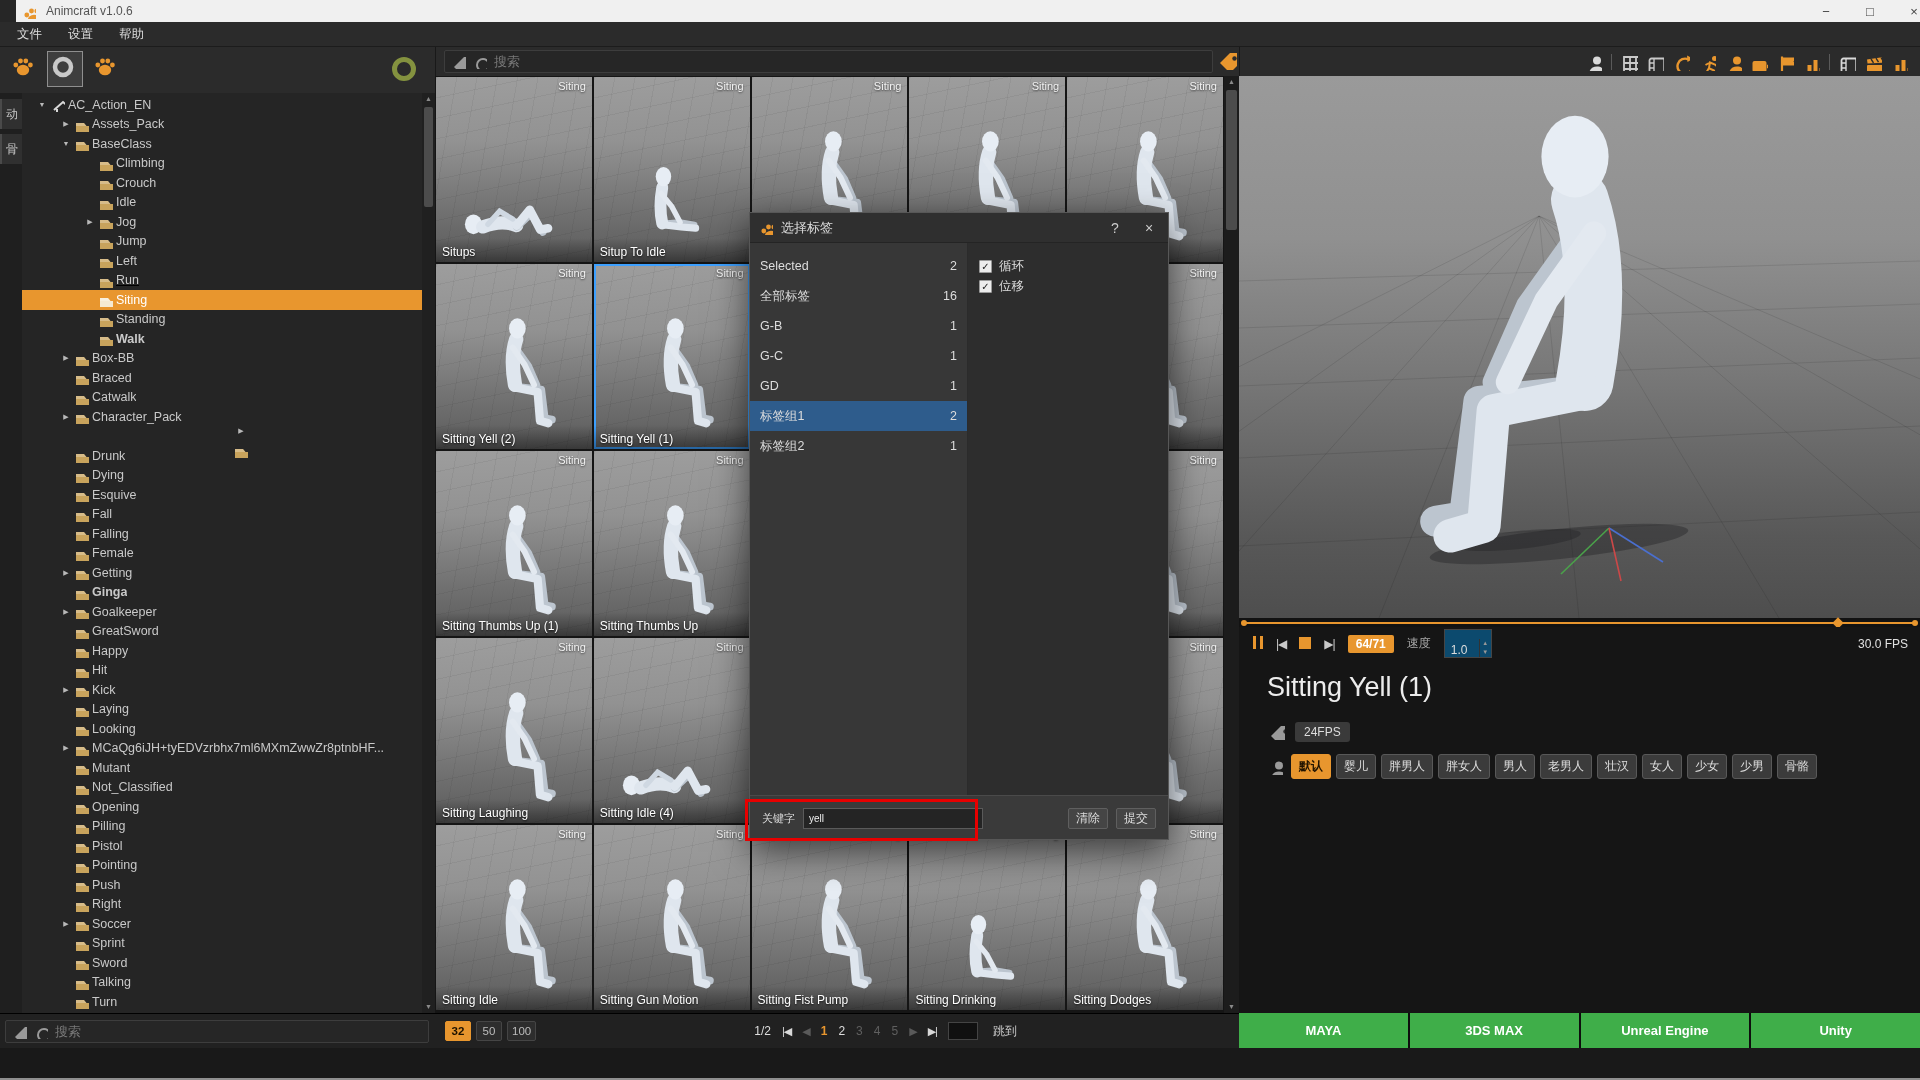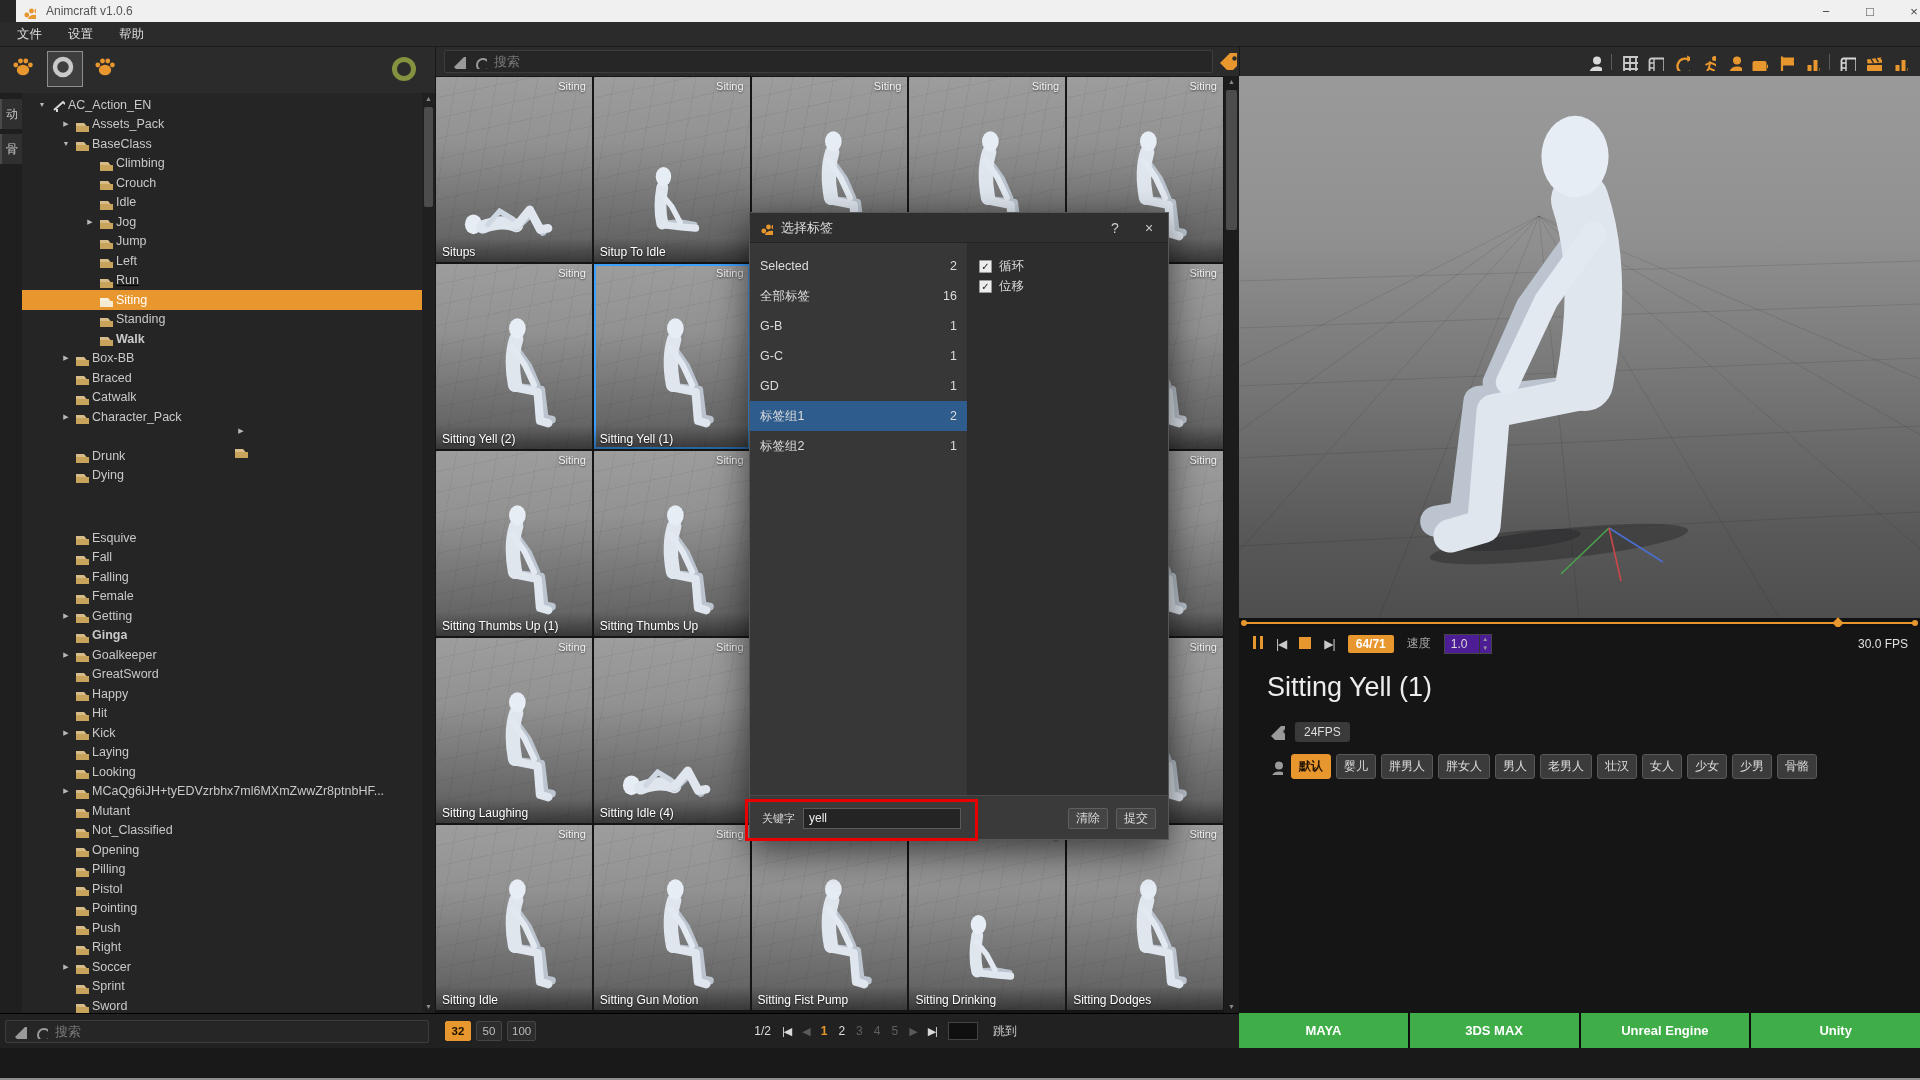--- a/index.html
+++ b/index.html
@@ -78,21 +78,21 @@
   .tl-line{position:absolute;left:4px;right:4px;top:3.5px;height:2px;background:var(--accent);}
   .tl-dot{position:absolute;top:1.5px;width:6px;height:6px;border-radius:50%;background:var(--accent);}
   .tl-marker{position:absolute;top:0.5px;width:8px;height:8px;background:var(--accent);transform:rotate(45deg);}
 
   .controls{position:absolute;left:1239px;top:627px;width:681px;height:33px;background:#151515;display:flex;align-items:center;gap:13px;padding-left:14px;}
   .icon-pause{display:inline-block;width:10px;height:13px;border-left:3.5px solid var(--accent);border-right:3.5px solid var(--accent);}
   .icon-stop{display:inline-block;width:12px;height:12px;background:var(--accent);}
   .step{color:#c9c9c9;font-size:12px;letter-spacing:-1px;}
   .frame-badge{background:var(--accent);color:#fff;padding:2px 8px;font-size:12px;font-weight:bold;border-radius:2px;}
   .speed-label{color:#a9a9a9;font-size:12px;}
-  .speed-box{display:inline-flex;width:48px;height:20px;background:#4c1d95;border:1px solid #454545;align-items:flex-start;}
+  .speed-box{display:inline-flex;width:48px;height:29px;background:#0c4a6e;border:1px solid #454545;align-items:flex-end;}
   .speed-val{flex:1;font-size:12px;color:#ddd;padding:2px 0 0 6px;}
   .spin{display:flex;flex-direction:column;width:12px;border-left:1px solid #333;}
   .spin i{font-style:normal;font-size:6px;line-height:9px;color:#999;text-align:center;}
   .fps-right{margin-left:auto;margin-right:12px;color:#e0e0e0;font-size:12px;}
 
   .info{position:absolute;left:1239px;top:660px;width:681px;height:353px;background:#151515;}
   .clip-title{position:absolute;left:28px;top:12px;font-size:27px;color:#ececec;}
   .tag-row{position:absolute;left:30px;top:62px;display:flex;align-items:center;gap:10px;}
   .tag-row .svgi{width:16px;height:16px;}
   .fps-badge{background:#3a3a3a;color:#ddd;font-size:12px;padding:3px 9px;border-radius:3px;}
@@ -137,21 +137,21 @@
   .dlg-body{display:flex;height:552px;}
   .dlg-list{width:218px;background:#373737;border-right:1px solid #2b2b2b;padding-top:8px;}
   .dlg-row{height:30px;display:flex;align-items:center;padding:0 10px;font-size:12.5px;color:#ddd;}
   .dlg-row.sel{background:var(--blue-sel);}
   .dlg-row .cnt{margin-left:auto;}
   .dlg-right{flex:1;background:#2d2d2d;padding:13px 11px;}
   .cb-row{display:flex;align-items:center;gap:7px;height:20px;font-size:12.5px;color:#ddd;}
   .cb{width:13px;height:13px;background:#ececec;border:1px solid #9a9a9a;color:#1b1b1b;font-size:10px;line-height:12px;text-align:center;border-radius:1px;}
   .dlg-footer{height:45px;border-top:1px solid #4a4a4a;display:flex;align-items:center;padding:0 12px;gap:8px;}
   .kw-label{color:#ddd;font-size:11px;}
-  .kw-input{width:158px;height:21px;background:#242424;border:1px solid #5a5a5a;color:#eee;font-size:12px;padding:0 5px;}
+  .kw-input{width:180px;height:21px;background:#242424;border:1px solid #5a5a5a;color:#eee;font-size:10px;padding:0 5px;}
   .dlg-footer .spacer{flex:1;}
   .dlg-act{height:21px;background:#454545;border:1px solid #5f5f5f;color:#ddd;font-size:12px;padding:0 7px;border-radius:2px;}
 
   .red-annotation{position:absolute;left:745px;top:799px;width:233px;height:42px;border:3px solid var(--red);z-index:200;pointer-events:none;}
 </style>
 </head>
 <body>
 
 <div id="app" style="--accent: #e8962e; --blue-sel: #2e5c8c; --green: #3fae49; --red: #e80000; --thumb-sel: #3da0ff;">
 
@@ -478,21 +478,21 @@
           </svg></span>
         <span class="tlabel">Drunk</span>
       </div>
       <div class="tree-row" style="padding-left: 38px;">
         <span class="arrow"></span>
         <span class="ticon"><svg class="svgi" style="color:#c8a35c">
             <use href="#i-folder"></use>
           </svg></span>
         <span class="tlabel">Dying</span>
       </div>
-      <div class="tree-row" style="padding-left: 38px; margin-top: 43px;">
+      <div class="tree-row" style="padding-left: 38px;">
         <span class="arrow"></span>
         <span class="ticon"><svg class="svgi" style="color:#c8a35c">
             <use href="#i-folder"></use>
           </svg></span>
         <span class="tlabel">Esquive</span>
       </div>
       <div class="tree-row" style="padding-left: 38px;">
         <span class="arrow"></span>
         <span class="ticon"><svg class="svgi" style="color:#c8a35c">
             <use href="#i-folder"></use>

